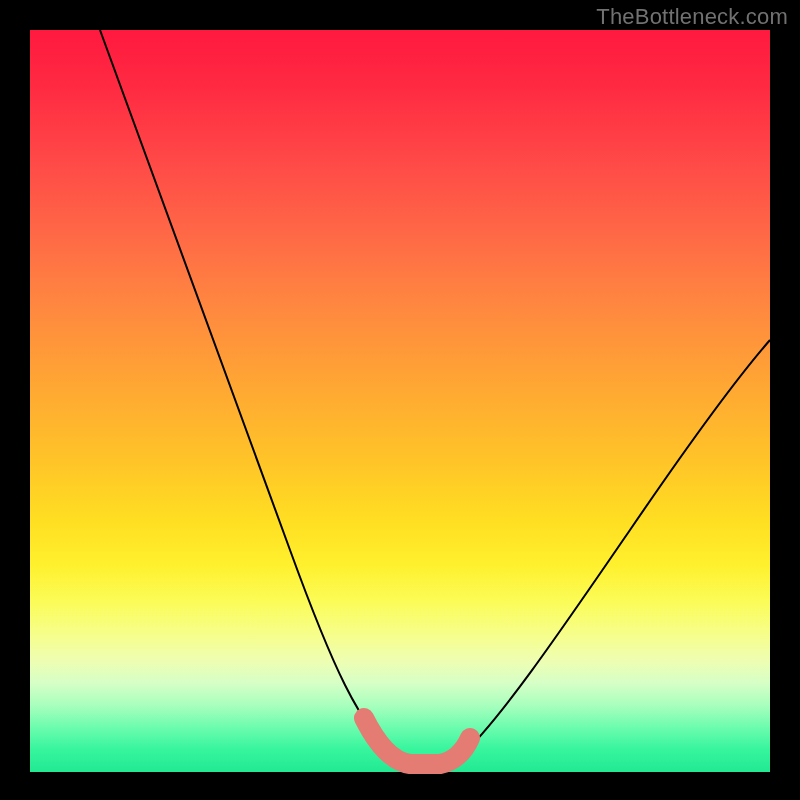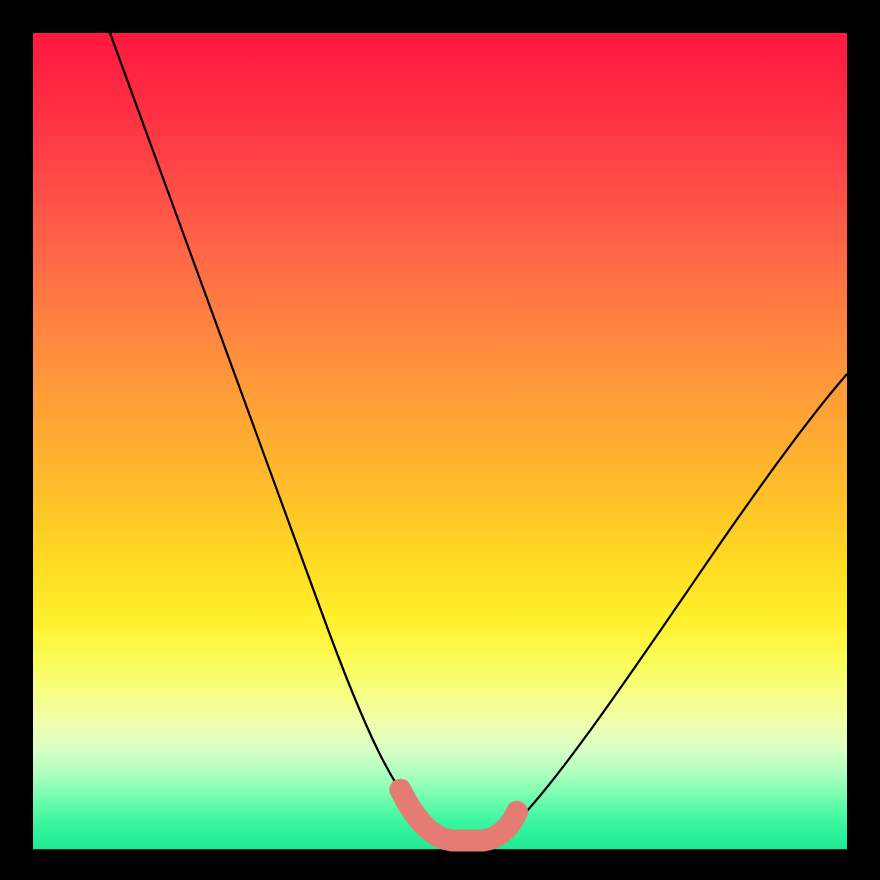--- a/index.html
+++ b/index.html
@@ -75,20 +75,21 @@
     stroke-width: 20;
     stroke-linecap: round;
     stroke-linejoin: round;
   }
 </style>
 </head>
 <body>
 
 <div class="frame">
 
+  <div class="watermark">TheBottleneck.com</div>
 
   <div class="plot-area">
     <svg class="curve" viewBox="0 0 740 742" preserveAspectRatio="none">
 
       <path class="curve-line" d="M70,0
                C110,110 180,300 260,520
                C300,630 330,700 370,730
                C395,742 415,742 430,727
                C470,690 530,602 600,500
                C660,412 705,350 740,310"></path>

